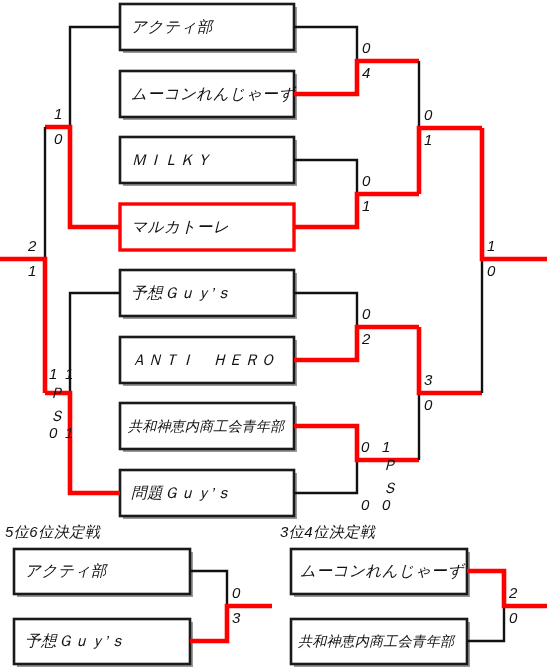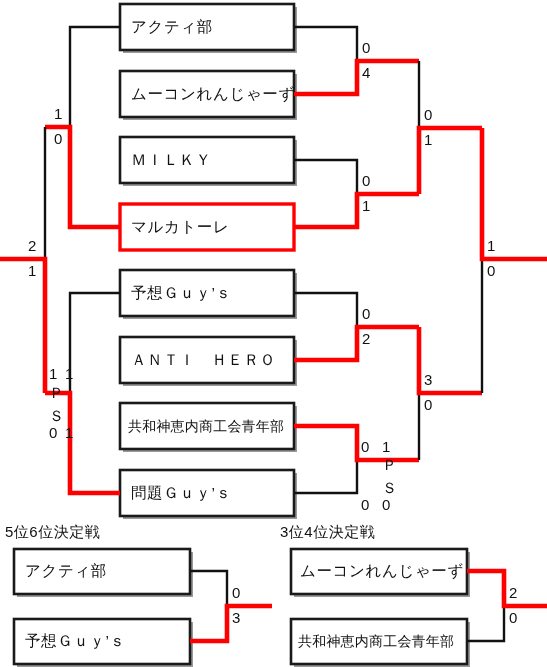--- a/index.html
+++ b/index.html
@@ -13,20 +13,21 @@
     position: relative;
     font-family: "Liberation Sans", "DejaVu Sans", sans-serif;
     overflow: hidden;
   }
   #bracket-root {
     position: absolute;
     left: 0;
     top: 0;
     width: 547px;
     height: 667px;
+    font-style: italic;
   }
   svg { display: block; }
   .team-box-rect {
     fill: #ffffff;
     stroke: #1a1a1a;
     stroke-width: 2.6;
   }
   .team-box-rect.shadow {
     fill: #9a9a9a;
     stroke: none;

